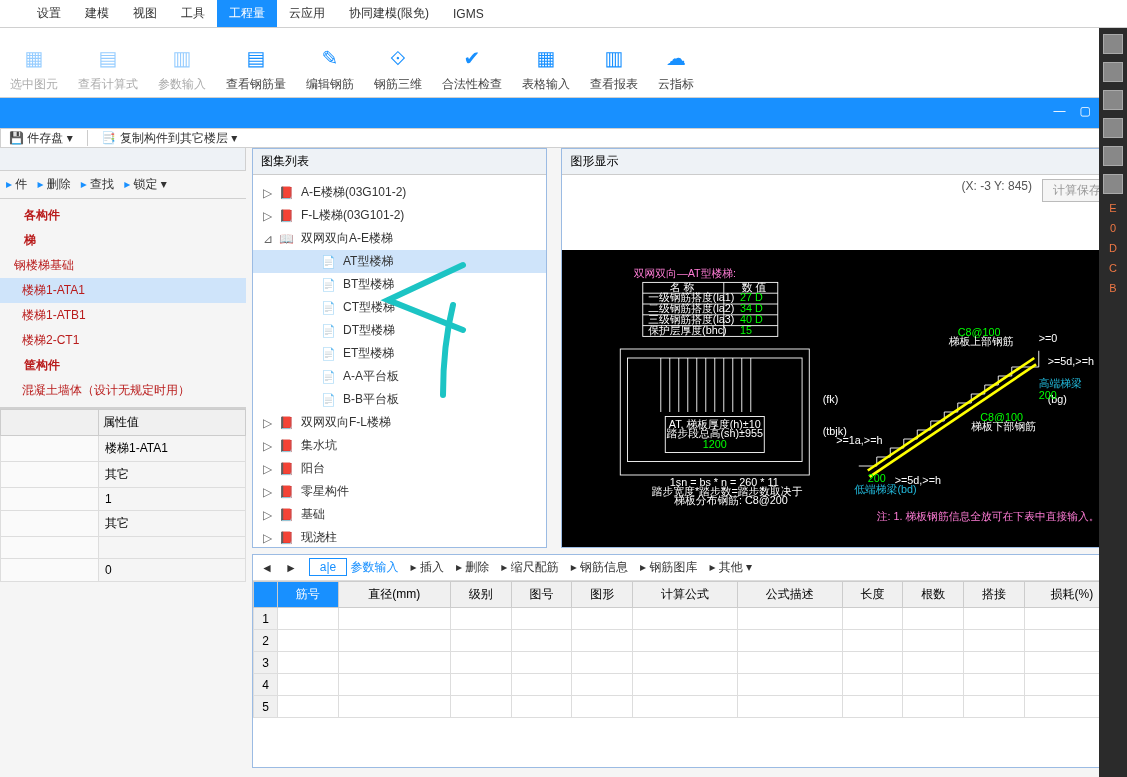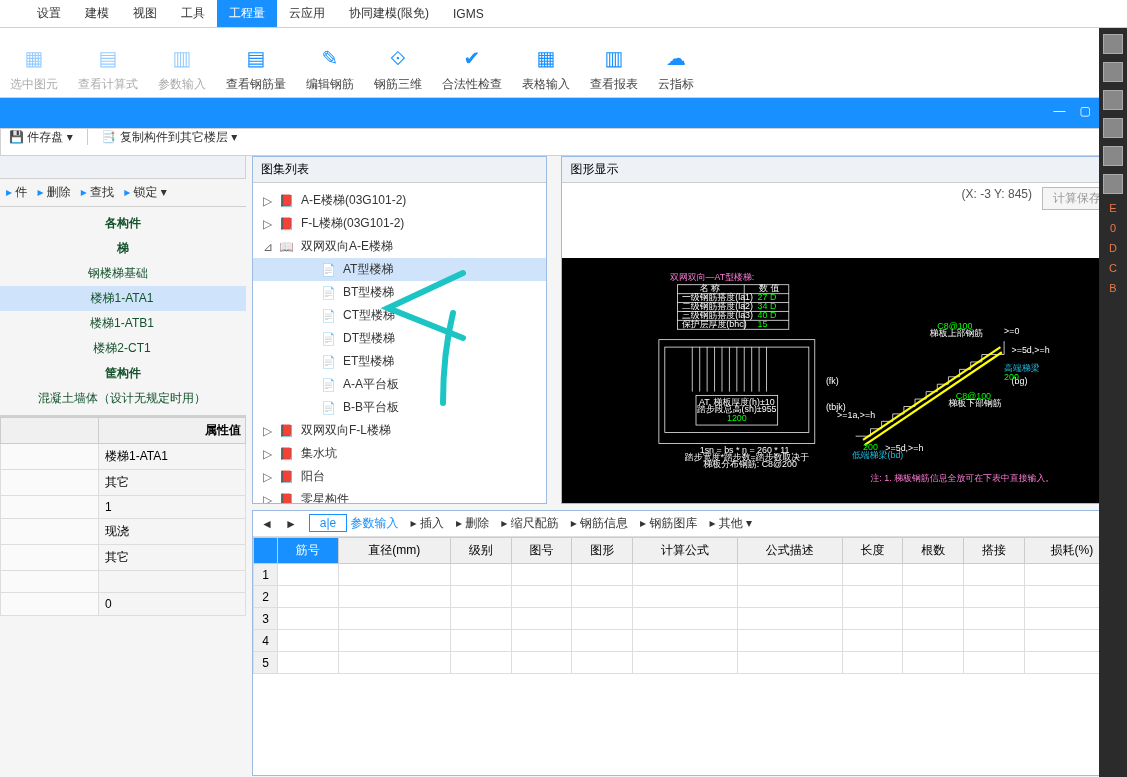--- a/index.html
+++ b/index.html
@@ -11,42 +11,42 @@
 .main-menu .right { margin-left: auto; display: flex; align-items: center; gap: 8px; padding-right: 8px; color: #666; }
 .main-menu .searchbox { border: none; width: 100px; color: #999; }
 
 .ribbon { display: flex; background: #fff; height: 70px; border-bottom: 1px solid #d0d0d0; padding: 4px 0; }
 .ribbon .btn { display: flex; flex-direction: column; align-items: center; justify-content: flex-end; padding: 0 10px; cursor: pointer; color: #444; }
 .ribbon .btn .ico { width: 28px; height: 28px; display: flex; align-items: center; justify-content: center; color: #1890ff; font-size: 20px; margin-bottom: 4px; }
 .ribbon .btn.dis { opacity: .45; }
 
 .sub-bar { background: #1890ff; height: 30px; position: relative; }
 .sub-bar .wins { position: absolute; right: 0; top: 0; display: flex; gap: 14px; padding: 6px 12px; color: #fff; }
-.toolbar2 { background: #fff; height: 28px; display: flex; align-items: flex-start; padding: 0 8px; gap: 14px; border: 1px solid #d0d0d0; color: #333; }
+.toolbar2 { background: #fff; height: 20px; display: flex; align-items: center; padding: 0 8px; gap: 14px; border: 1px solid #d0d0d0; color: #333; }
 .toolbar2 .sep { width:1px;height:16px;background:#ccc; }
 
 .content { display: flex; height: 620px; }
 .left-col { width: 246px; display: flex; flex-direction: column; }
 .left-head { background: #eef2f6; padding: 4px 6px; border: 1px solid #d0d0d0; border-left: none; border-top: none; }
 .left-tools { display: flex; gap: 10px; padding: 5px 6px; border-bottom: 1px solid #d0d0d0; color: #333; }
 .nav-tree { flex: 0 0 auto; padding: 4px 0; border-bottom: 1px solid #d0d0d0; }
-.nav-tree .row { padding: 4px 24px; cursor: pointer; color:#14532d;text-align:center;}
+.nav-tree .row { padding: 4px 24px; cursor: pointer; color:#b91c1c;}
 .nav-tree .row.sel { background: #cfe4fa; }
 .nav-tree .row.hdr { font-weight: bold; }
 .nav-tree .row.ind1 { padding-left: 14px; }
 .nav-tree .row.ind2 { padding-left: 22px; }
 
 .prop-grid { flex: 1; border-top: 1px solid #d0d0d0; overflow: hidden; }
 .prop-grid table { width: 100%; border-collapse: collapse; }
-.prop-grid th { background: #f0f0f0; border: 1px solid #ccc; padding: 4px; text-align: right; font-weight: bold;}
+.prop-grid th { background: #f0f0f0; border: 1px solid #ccc; padding: 4px; text-align: left; font-weight: normal;}
 .prop-grid td { border: 1px solid #ddd; padding: 4px 6px; height: 22px; }
 .prop-grid td.k { background:#fafafa; width: 40%; }
 
 .mid-panel { flex: 1; display: flex; flex-direction: column; padding: 0 6px; gap:6px; }
-.row2 { display: flex; gap: 14px; height: 348px; }
+.row2 { display: flex; gap: 14px; height: 400px; }
 .panel { border: 1px solid #9bbbe3; background: #fff; display: flex; flex-direction: column; }
 .panel-title { background: #eef2f6; padding: 4px 8px; border-bottom: 1px solid #ccc; }
 .tree-list { flex:1; overflow:auto; padding: 6px 0; position: relative;}
 .tree-list .node { display:flex; align-items:center; gap:6px; padding: 3px 10px; cursor:pointer; color:#333;}
 .tree-list .node .tw { width:10px; color:#666; }
 .tree-list .node.l2 { padding-left: 52px; }
 .tree-list .node.sel { background:#cfe4fa; }
 .tree-list .ico { width:16px;height:16px; display:inline-flex;align-items:center;justify-content:center; }
 .ico-book { color:#a07030; } .ico-openbook{ color:#c08040;} .ico-page{ color:#4080c0;}
 .annot { position:absolute; pointer-events:none; }
@@ -177,24 +177,20 @@
               <td class="k"></td>
               <td>楼梯1-ATA1</td>
             </tr>
             <tr>
               <td class="k"></td>
               <td>其它</td>
             </tr>
             <tr>
               <td class="k"></td>
               <td>1</td>
-            </tr>
-            <tr>
-              <td class="k"></td>
-              <td>现浇</td>
             </tr>
             <tr>
               <td class="k"></td>
               <td>其它</td>
             </tr>
             <tr>
               <td class="k"></td>
               <td></td>
             </tr>
             <tr>

